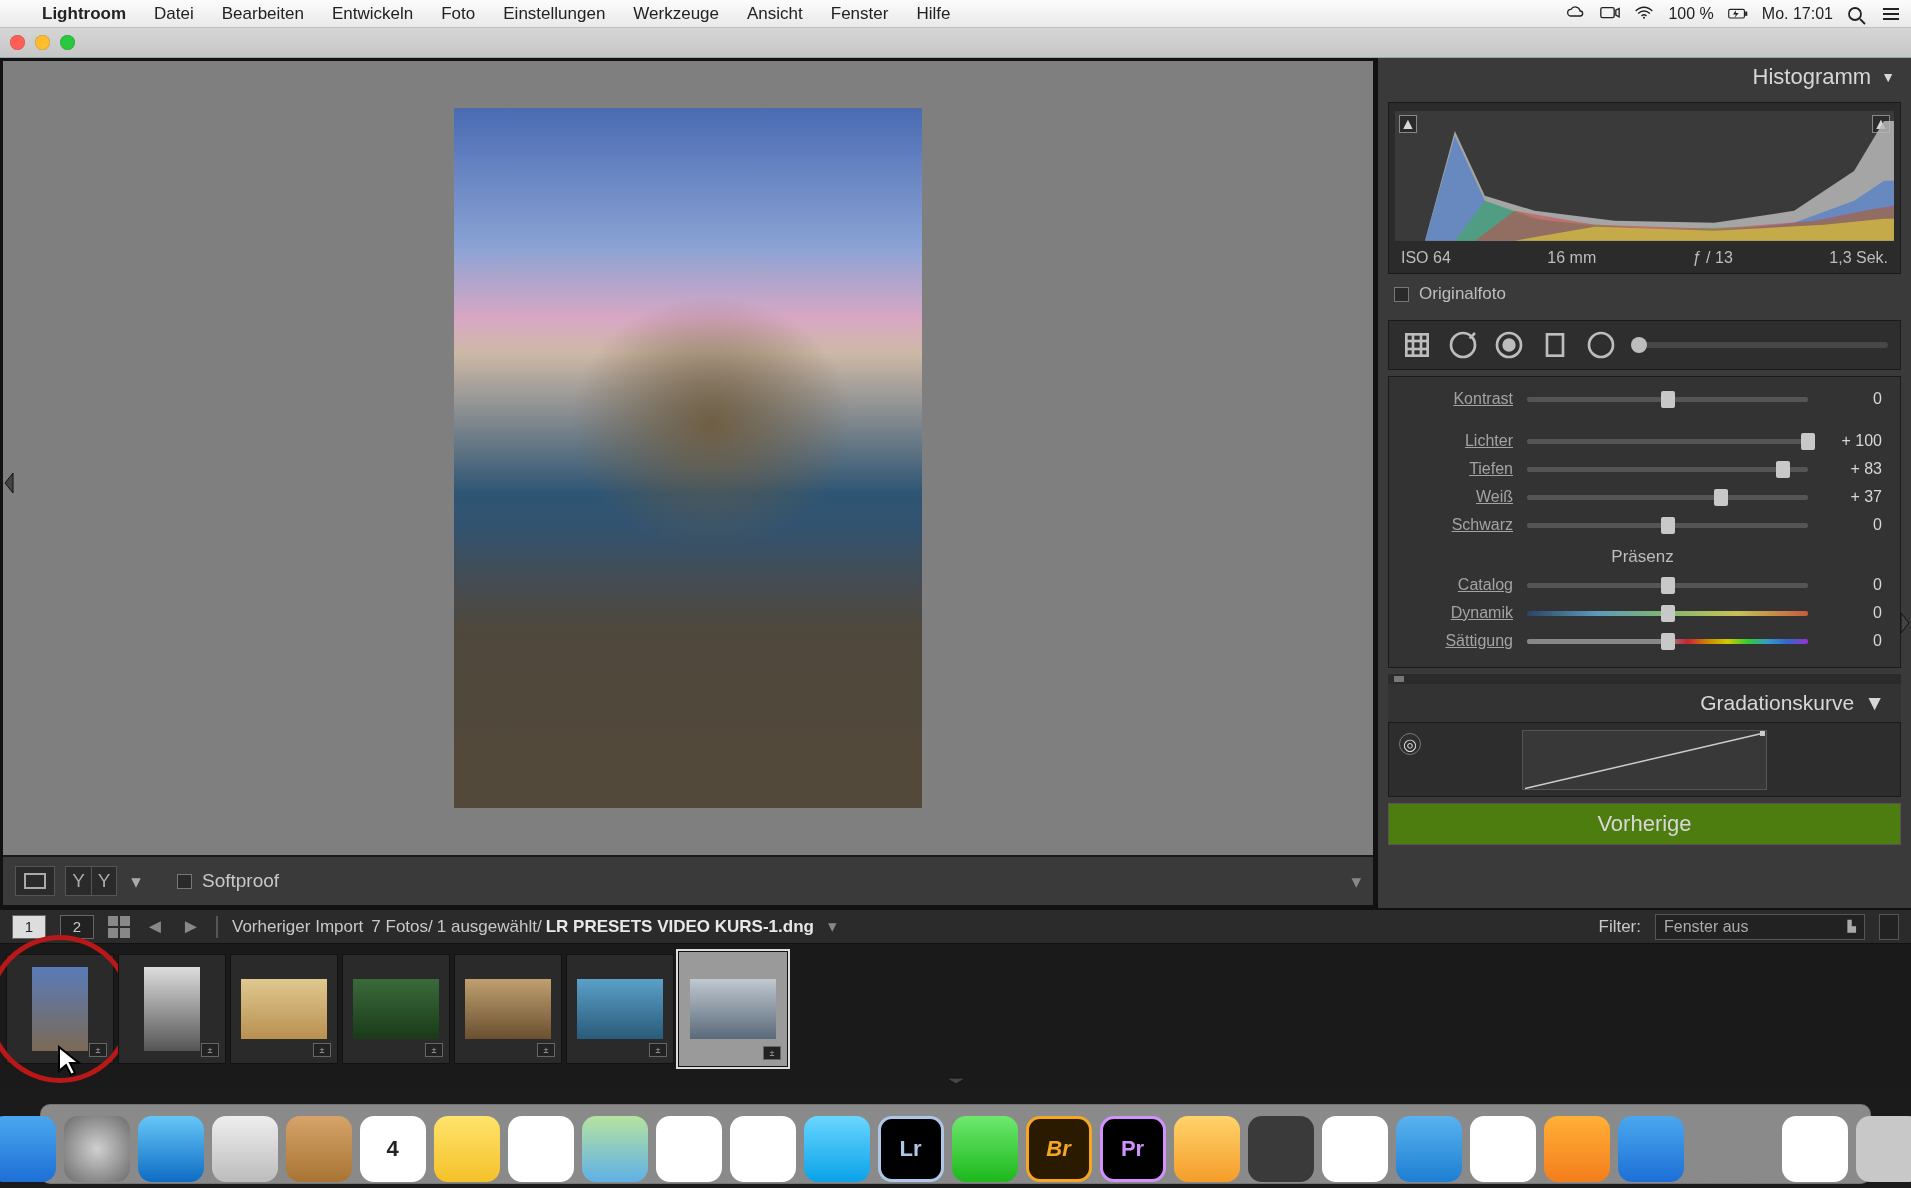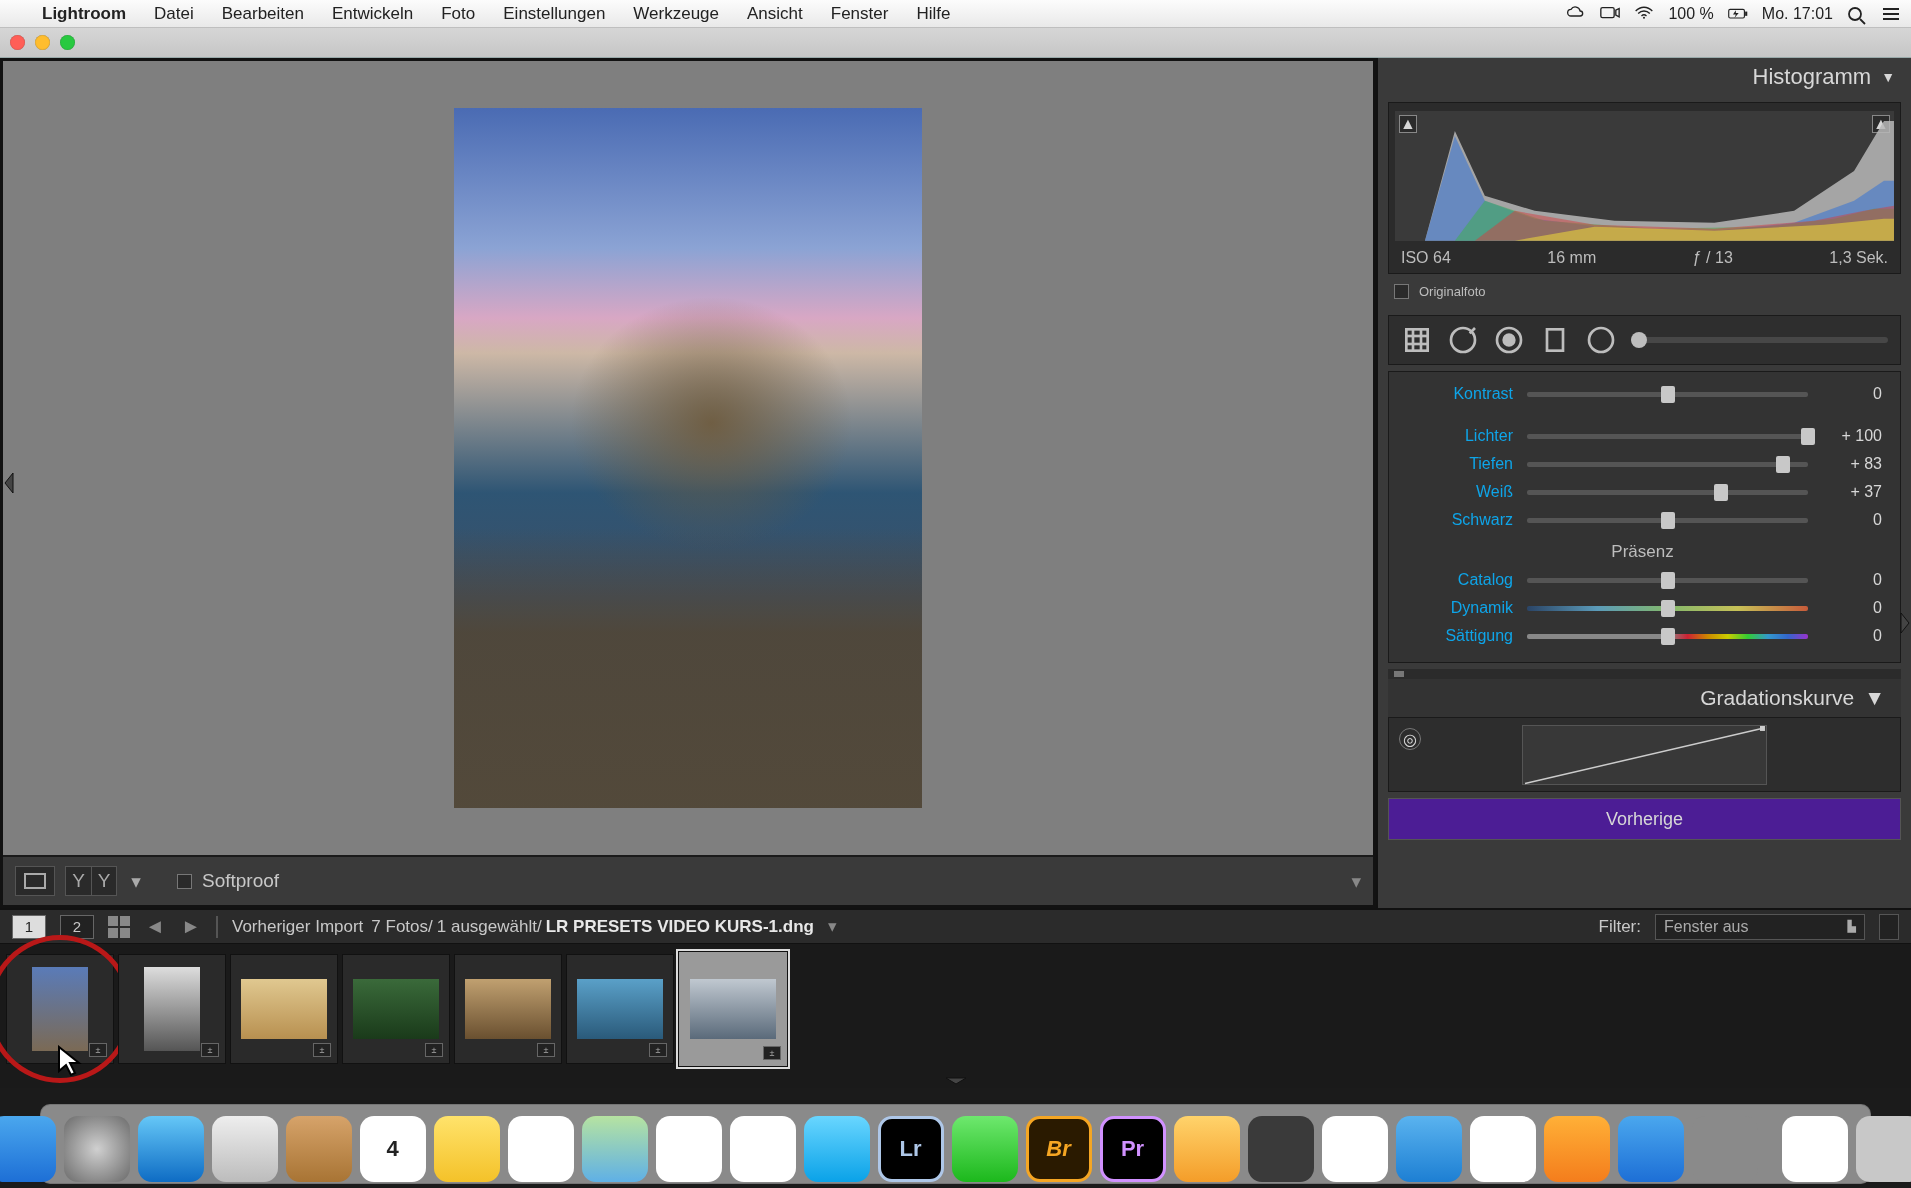--- a/index.html
+++ b/index.html
@@ -32,47 +32,47 @@
   
   .sidepanel { width:535px; background:#3a3a3a; border-left:2px solid #111; display:flex; flex-direction:column; color:#d7d7d7; overflow:hidden;}
   .panel-header { height:38px; display:flex; align-items:center; justify-content:flex-end; padding:0 16px; font-size:22px; gap:10px;}
   .panel-header .tri { font-size:14px;}
   .histogram { margin:6px 10px 0 10px; background:#2b2b2b; border:1px solid #1a1a1a; padding:8px 6px 6px 6px;}
   .histo-graph { height:130px; background:#3a3a3a; position:relative; overflow:hidden;}
   .histo-graph svg{position:absolute;inset:0;}
   .histo-clip { position:absolute; top:4px; width:18px; height:18px; background:#2b2b2b; border:1px solid #888; display:flex; align-items:center; justify-content:center;}
   .histo-clip.left{left:4px;} .histo-clip.right{right:4px;}
   .histo-meta { display:flex; justify-content:space-between; padding:8px 6px 0 6px; font-size:16px; color:#bdbdbd;}
-  .orig-row{display:flex;align-items:center;gap:10px;padding:10px 16px;font-size:13px;color:#bdbdbd;}
+  .orig-row{display:flex;align-items:center;gap:10px;padding:10px 16px;font-size:17px;color:#bdbdbd;}
   
   .toolstrip{margin:6px 10px 0 10px;background:#2e2e2e;border:1px solid #1a1a1a;height:50px;display:flex;align-items:center;gap:14px;padding:0 12px;}
   .ts-icon{width:32px;height:32px;display:flex;align-items:center;justify-content:center;color:#bdbdbd;}
   .ts-icon svg{stroke:#bdbdbd;fill:none;stroke-width:2;}
   .ts-icon.active svg circle.inner{fill:#bdbdbd;}
   .ts-slider{flex:1;height:6px;background:#474747;position:relative;border-radius:3px;}
   .ts-slider .knob{position:absolute;left:0;top:-5px;width:16px;height:16px;border-radius:50%;background:#bdbdbd;}
   
   .sliders{margin:6px 10px 0 10px;background:#333;border:1px solid #1a1a1a;padding:8px 18px 12px 14px;}
   .slider-row{display:flex;align-items:center;height:28px;gap:14px;font-size:16px;}
-  .slider-row .label{width:110px;text-align:right;color:#0ea5e9;}
+  .slider-row .label{width:110px;text-align:right;color:#a3a3a3;text-decoration:underline;}
   .slider-row .track{flex:1;height:5px;background:#555;position:relative;border-radius:2px;}
   .slider-row .track.dynamic{background:linear-gradient(90deg,#2a4466,#5b9bb9,#83b86d,#c7c157,#c75b3a);}
   .slider-row .track.sat{background:linear-gradient(90deg,#888 0%,#888 50%,#c23,#c80,#cc0,#3c3,#39c,#36c,#93c 100%);}
   .slider-row .knob{position:absolute;top:-6px;width:14px;height:17px;background:#c8c8c8;border-radius:2px;transform:translateX(-50%);}
   .slider-row .val{width:60px;text-align:right;color:#d7d7d7;}
   .section-title{text-align:center;color:#bdbdbd;font-size:17px;padding:8px 0 4px 0;}
   .curve-panel{margin:6px 10px 0 10px;}
   .curve-header{height:38px;display:flex;align-items:center;justify-content:flex-end;padding:0 16px;font-size:21px;gap:10px;background:#333;}
   .curve-body{height:75px;background:#2d2d2d;border:1px solid #1a1a1a;display:flex;align-items:center;justify-content:center;position:relative;}
   .curve-box{width:245px;height:60px;background:#383838;border:1px solid #555;position:relative;}
   .curve-box svg{position:absolute;inset:0;}
   .target-btn{position:absolute;left:10px;top:10px;width:22px;height:22px;border:1px solid #777;border-radius:50%;display:flex;align-items:center;justify-content:center;}
   
   .right-buttons{display:flex;gap:10px;margin:6px 10px 10px 10px;}
-  .big-btn{flex:1;height:42px;background:#4c1d95;border:1px solid #555;display:flex;align-items:center;justify-content:center;font-size:18px;color:#d7d7d7;}
+  .big-btn{flex:1;height:42px;background:#4d7c0f;border:1px solid #555;display:flex;align-items:center;justify-content:center;font-size:22px;color:#d7d7d7;}
   
   .fs-header{height:36px;background:#2b2b2b;border-top:2px solid #111;border-bottom:1px solid #111;display:flex;align-items:center;padding:0 12px;gap:14px;color:#c8c8c8;font-size:17px;}
   .screen-btn{width:34px;height:24px;border:1px solid #666;background:#222;display:flex;align-items:center;justify-content:center;font-size:15px;}
   .screen-btn.active{background:#ddd;color:#222;}
   .grid-icon{width:22px;height:22px;display:grid;grid-template-columns:1fr 1fr;grid-template-rows:1fr 1fr;gap:2px;}
   .grid-icon div{background:#888;}
   .arrow-btn{width:22px;height:22px;color:#888;display:flex;align-items:center;justify-content:center;font-size:20px;}
   .fs-header .spacer{flex:1;}
   .filter-select{width:210px;height:26px;background:#222;border:1px solid #555;color:#aaa;font-size:16px;padding:0 8px;display:flex;align-items:center;justify-content:space-between;}
   .switch{width:20px;height:26px;background:#222;border:1px solid #555;}

